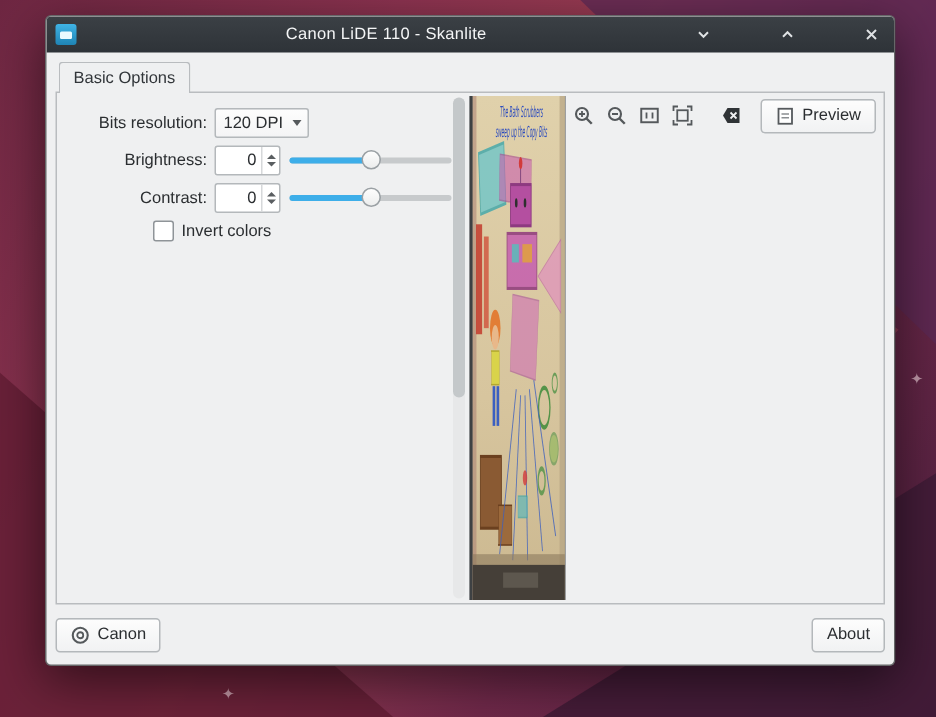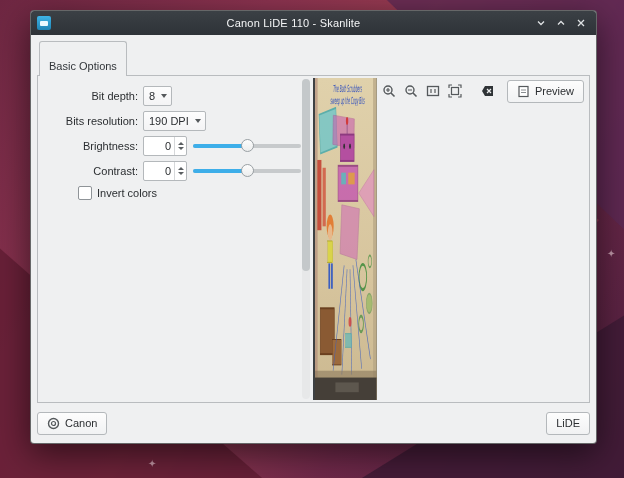--- a/index.html
+++ b/index.html
@@ -11,35 +11,35 @@
   .facet.f2{background:#611d33;opacity:.8;clip-path:polygon(0 52%,42% 100%,0 100%);}
   .facet.f3{background:#a84458;opacity:.55;clip-path:polygon(68% 18%,96% 46%,72% 78%,52% 46%);}
   .facet.f4{background:#3f1b36;opacity:.85;clip-path:polygon(58% 100%,100% 66%,100% 100%);}
   .sparkle{position:absolute;color:#e9c9d4;opacity:.7;font-size:10px;}
 
   
   .window{position:absolute;left:30px;top:10px;width:565px;height:432px;
     background:#eff0f1;border:1px solid rgba(10,12,14,.6);border-radius:4px;
     box-shadow:0 10px 34px rgba(0,0,0,.55);display:flex;flex-direction:column;overflow:hidden;}
   .titlebar{height:24px;flex:0 0 24px;background:linear-gradient(#3b4045,#2e3338);
-    display:flex;align-items:center;padding:0 6px;color:#eff0f1;font-size:11px;}
+    display:flex;align-items:center;padding:0 6px;color:#eff0f1;font-size:11px;gap:36px;}
   .app-icon{width:14px;height:14px;border-radius:2px;background:linear-gradient(#3fb4e6,#1f84b4);
     display:inline-flex;align-items:center;justify-content:center;margin-right:6px;}
   .app-icon i{display:block;width:8px;height:5px;background:#eafaff;border-radius:1px;}
   .title-text{flex:1;text-align:center;letter-spacing:.2px;color:#f4f5f6;}
   .win-btn{width:18px;height:18px;display:inline-flex;align-items:center;justify-content:center;margin-left:2px;cursor:default;}
   .win-btn svg{display:block;}
 
   .content{flex:1;display:flex;flex-direction:column;padding:5px 6px 6px 6px;min-height:0;}
 
   
   .tabbar{display:flex;margin-left:2px;position:relative;z-index:2;}
   .tab{font-size:11px;padding:3px 9px 4px 9px;border:1px solid #b9bcbf;border-bottom:none;
     border-radius:3px 3px 0 0;margin-right:2px;color:#32363a;cursor:default;}
-  .tab.active{background:#eff0f1;position:relative;top:1px;padding-top:18px;}
+  .tab.active{background:#eff0f1;position:relative;top:1px;padding-top:4px;}
   .tab.inactive{background:#e0e2e3;color:#4a4e52;}
   .tabframe{flex:1;border:1px solid #b9bcbf;background:#eff0f1;display:flex;flex-direction:column;min-height:0;}
 
   .main-row{flex:1;display:flex;min-height:0;}
 
   
   .options{width:252px;flex:0 0 252px;padding:10px 4px 8px 8px;}
   .opt-row{display:grid;grid-template-columns:92px 1fr;align-items:center;margin-bottom:5px;column-gap:5px;}
   .opt-label{font-size:11px;color:#2b2e31;text-align:right;white-space:nowrap;}
   .combo{display:inline-flex;align-items:center;gap:4px;height:18px;background:linear-gradient(#fdfdfd,#f4f4f5);
@@ -52,21 +52,21 @@
   .spin .arrows{width:11px;display:flex;flex-direction:column;align-items:center;justify-content:center;border-left:1px solid #d6d8da;}
   .spin .arrows b{display:block;width:0;height:0;border-left:3px solid transparent;border-right:3px solid transparent;}
   .spin .arrows b.up{border-bottom:3px solid #5a5e61;margin-bottom:2px;}
   .spin .arrows b.dn{border-top:3px solid #5a5e61;}
   .slider-wrap{display:flex;align-items:center;gap:6px;}
   .slider{position:relative;width:108px;height:14px;}
   .slider .track{position:absolute;left:0;right:0;top:5px;height:4px;border-radius:2px;background:#c7cacc;}
   .slider .fill{position:absolute;left:0;top:5px;height:4px;border-radius:2px;background:#3daee9;}
   .slider .handle{position:absolute;top:0;width:13px;height:13px;border-radius:50%;
     background:linear-gradient(#fdfdfd,#eceded);border:1px solid #9aa0a4;box-sizing:border-box;}
-  .check-row{margin:3px 0 0 32px;display:flex;align-items:center;gap:5px;}
+  .check-row{margin:3px 0 0 56px;display:flex;align-items:center;gap:5px;}
   .checkbox{width:12px;height:12px;background:#fff;border:1px solid #8f9498;border-radius:2px;}
   .check-label{font-size:11px;color:#2b2e31;}
 
   .vscroll{width:8px;flex:0 0 8px;margin:3px 3px 3px 0;background:#e7e8e9;border-radius:4px;position:relative;}
   .vscroll .thumb{position:absolute;left:0;right:0;top:0;height:60%;background:#c4c8ca;border-radius:4px;}
 
   
   .preview-col{flex:1;display:flex;flex-direction:row;min-width:0;padding:2px 3px 2px 0;}
   .viewport{flex:1;background:linear-gradient(#4b4e50,#55585a 60%,#4a4d4f);position:relative;display:flex;min-height:0;overflow:hidden;}
   .scan-strip{width:8px;background:#3e4143;}
@@ -124,30 +124,23 @@
 
       <div class="tabbar">
         <div class="tab active">Basic Options</div>
       </div>
 
       <div class="tabframe">
         <div class="main-row">
 
           <div class="options">
             <div class="opt-row">
-              <span class="opt-label">Bit depth:</span>
-              <span class="combo">
-                <span>8</span>
-                <span class="chev"></span>
-              </span>
-            </div>
-            <div class="opt-row">
               <span class="opt-label">Bits resolution:</span>
               <span class="combo">
-                <span>190 DPI</span>
+                <span>120 DPI</span>
                 <span class="chev"></span>
               </span>
             </div>
             <div class="opt-row">
               <span class="opt-label">Brightness:</span>
               <span class="slider-wrap">
                 <span class="spin">
                   <span class="val">0</span>
                   <span class="arrows">
                       <b class="up"></b>
@@ -314,19 +307,19 @@
       <div class="bottom-row">
         <span class="btn">
           <svg width="13" height="13" viewBox="0 0 13 13">
             <circle cx="6.5" cy="6.5" r="5" fill="none" stroke="#55595c" stroke-width="1.4"></circle>
             <circle cx="6.5" cy="6.5" r="2" fill="none" stroke="#55595c" stroke-width="1.2"></circle>
           </svg>
           <span>Canon</span>
         </span>
         <span class="spacer"></span>
         <span class="btn">
-          <span>LiDE</span>
+          <span>About</span>
         </span>
       </div>
 
     </div>
   </div>
 </div>
 
 </body></html>

